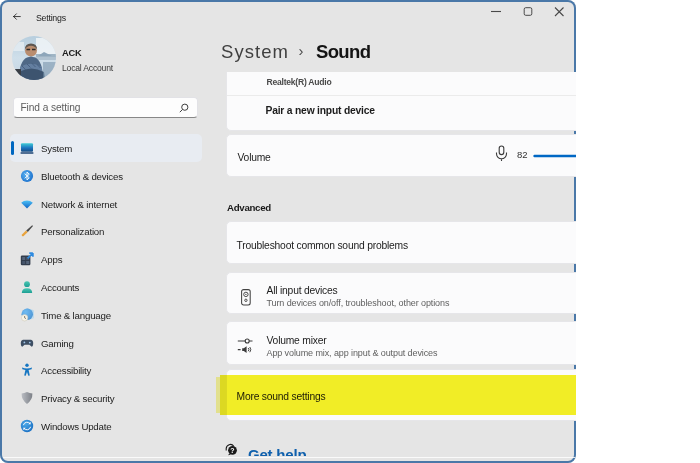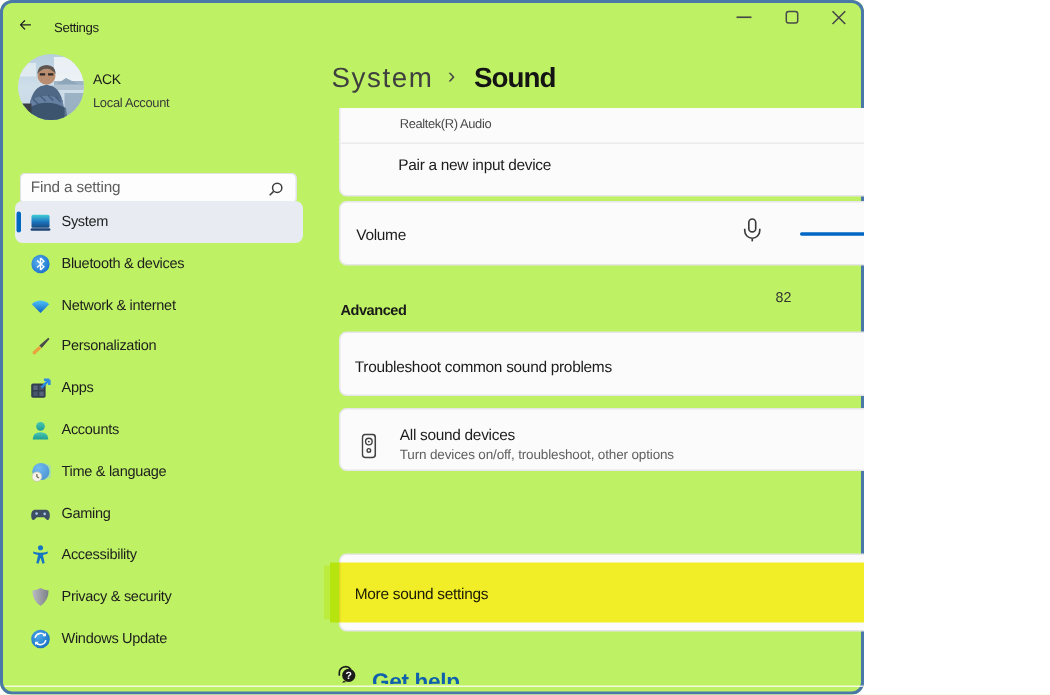--- a/index.html
+++ b/index.html
@@ -1,63 +1,63 @@
 <!DOCTYPE html>
 <html><head>
 <meta charset="utf-8">
 <style>
 * { margin:0; padding:0; box-sizing:border-box; }
 html,body { width:700px; height:463px; background:#ffffff; font-family:"Liberation Sans", sans-serif; }
 #win {
   position:absolute; left:0; top:0; width:576px; height:463px;
-  border-radius:8px; box-shadow:inset 0 0 0 2px #4a78a8; background:#bef264;
+  border-radius:8px; box-shadow:inset 0 0 0 2px #4a78a8; background:#e5e5e5;
   overflow:hidden;
 }
 .abs { position:absolute; }
 
 #back { left:13.2px; top:13.2px; width:8.5px; height:8px; }
 #apptitle { left:36px; top:12.5px; font-size:8.8px; letter-spacing:-0.25px; color:#1c1c1c; }
 #winbtns { right:0; top:0; width:120px; height:24px; }
 
 #avatar { left:12px; top:36px; width:44px; height:44px; border-radius:50%; overflow:hidden; }
-#acct-name { left:62px; top:48px; font-size:9.3px; letter-spacing:-0.2px; font-weight:normal; color:#1b1b1b; }
+#acct-name { left:62px; top:48px; font-size:9.3px; letter-spacing:-0.2px; font-weight:bold; color:#1b1b1b; }
 #acct-sub { left:62px; top:62.5px; font-size:8.6px; letter-spacing:-0.2px; color:#3a3a3a; }
 #search {
   left:13px; top:97px; width:185px; height:21px; background:#fdfdfd;
   border:1px solid #e2e2e6; border-bottom:1px solid #878787; border-radius:4px;
-  font-size:10.2px; letter-spacing:-0.1px; color:#5d5d5d; line-height:19px; padding-left:6.5px;margin-top:18px;
+  font-size:10.2px; letter-spacing:-0.1px; color:#5d5d5d; line-height:19px; padding-left:6.5px;
 }
 #nav { left:10px; top:134px; width:192px; }
 .nrow { position:absolute; left:0; width:192px; height:28px; }
 .nrow .lbl { position:absolute; left:31px; top:50%; transform:translateY(-50%); font-size:9.7px; color:#1d1d1d; letter-spacing:-0.2px;}
 .nrow .ic { position:absolute; left:10px; top:50%; transform:translateY(-50%); width:14px; height:14px; }
 .nrow.sel { background:#e8ecf2; border-radius:5px; }
 .pill { position:absolute; left:1px; top:7px; width:3px; height:14px; border-radius:2px; background:#0067c0; }
 
 #h-sys { left:221px; top:40.5px; font-size:18.5px; color:#3f3f3f; letter-spacing:1.05px;}
 #h-sep { left:298.5px; top:41.5px; font-size:15px; color:#4a4a4a; }
 #h-snd { left:316px; top:40.5px; font-size:18.5px; color:#141414; font-weight:bold; letter-spacing:-0.65px;}
 #viewport { left:222px; top:72px; width:466px; height:384px; overflow:hidden; }
 .card { position:absolute; left:4px; width:456px; background:#fbfbfc; border:1px solid #e6e6e9; border-radius:5px; }
 .ctext { position:absolute; font-size:10.3px; color:#1c1c1c; letter-spacing:-0.2px; }
 .sub { position:absolute; font-size:9px; color:#5f5f5f; letter-spacing:-0.1px;}
 .chev { position:absolute; right:13px; top:54%; transform:translateY(-50%); width:5px; height:9px; }
 .link { color:#0f60ad; font-weight:bold; font-size:10.2px; letter-spacing:-0.55px;}
 
-#card1 { top:-10px; height:69px; border-radius:0 0 5px 5px; }
+#card1 { top:-10px; height:69px; border-radius:0 0 5px 5px;font-weight:bold; }
 #c1-name { left:39.5px; top:13.5px; font-size:8.6px; color:#4a4a4a; letter-spacing:-0.25px;}
 #c1-div { position:absolute; left:0px; top:32px; width:456px; height:1px; background:#ebebeb; }
 #c1-pair { left:38.5px; top:42px; }
 #addbtn { position:absolute; left:334px; top:37px; width:90px; height:22px; background:#fdfdfe;
   border:1px solid #d9d9dc; border-bottom-color:#cccccf; border-radius:4px;
   font-size:10.2px; color:#191919; text-align:center; line-height:20px; letter-spacing:-0.2px;margin-left:32px;}
 
 #card2 { top:62px; height:43px; }
 #vol-lbl { left:10.5px; top:16.5px; }
-#pct { position:absolute; left:290px; top:13.5px; font-size:9.5px; color:#333;margin-top:44px; }
+#pct { position:absolute; left:290px; top:13.5px; font-size:9.5px; color:#333; }
 
 #adv { left:227px; top:203.5px; font-size:9.7px; font-weight:bold; color:#191919; letter-spacing:-0.3px;}
 
 #card3 { top:149px; height:43px; }
 #c3-t { left:9.5px; top:17.5px; }
 #c3-links { position:absolute; right:15px; top:11.5px; }
 #c3-links span { margin-left:21px; }
 
 #card4 { top:200px; height:42px; }
 
@@ -300,27 +300,41 @@
       <div id="c3-t" class="ctext">Troubleshoot common sound problems</div>
     </div>
 
     <div id="card4" class="card">
       <svg style="position:absolute;left:14px;top:16px" width="10" height="17" viewBox="0 0 10 17">
         <rect x="0.6" y="0.6" width="8.6" height="15.4" rx="2" stroke="#424242" stroke-width="1.05" fill="none"></rect>
         <circle cx="4.9" cy="5.4" r="2.2" stroke="#424242" stroke-width="0.95" fill="none"></circle>
         <circle cx="4.9" cy="5.4" r="0.65" fill="#424242"></circle>
         <circle cx="4.9" cy="11.3" r="1.2" stroke="#424242" stroke-width="0.95" fill="none"></circle>
       </svg>
-      <div class="ctext ic-title" style="left:39.5px;top:12px">All sound devices</div>
+      <div class="ctext ic-title" style="left:39.5px;top:12px">All input devices</div>
       <div class="sub" style="left:39.5px;top:25px">Turn devices on/off, troubleshoot, other options</div>
       <svg class="chev" viewBox="0 0 5 9">
           <path d="M0.8 0.8 L4.2 4.5 L0.8 8.2" stroke="#454545" stroke-width="1.2" fill="none"></path>
         </svg>
     </div>
 
+    <div id="card5" class="card">
+      <svg style="position:absolute;left:10px;top:15px" width="18" height="17" viewBox="0 0 18 17">
+        <line x1="0.8" y1="4" x2="15.5" y2="4" stroke="#3b3b3b" stroke-width="1.1"></line>
+        <circle cx="10.2" cy="4" r="2" fill="#fbfbfc" stroke="#3b3b3b" stroke-width="1.1"></circle>
+        <line x1="0.8" y1="12.6" x2="3.6" y2="12.6" stroke="#3b3b3b" stroke-width="1.1"></line>
+        <path d="M9.6 9.2 L6.8 11.3 H5.2 v2.6 h1.6 L9.6 16 Z" fill="#3b3b3b"></path>
+        <path d="M11.2 11 a2.3 2.3 0 0 1 0 3.2 M12.8 10 a4.2 4.2 0 0 1 0 5.2" stroke="#3b3b3b" stroke-width="0.95" fill="none"></path>
+      </svg>
+      <div class="ctext ic-title" style="left:39.5px;top:13px">Volume mixer</div>
+      <div class="sub" style="left:39.5px;top:25.5px">App volume mix, app input &amp; output devices</div>
+      <svg class="chev" viewBox="0 0 5 9">
+          <path d="M0.8 0.8 L4.2 4.5 L0.8 8.2" stroke="#454545" stroke-width="1.2" fill="none"></path>
+        </svg>
+    </div>
 
     <div id="card6" class="card">
       <div id="c6-t" class="ctext">More sound settings</div>
       <svg style="position:absolute;right:26px;top:19px" width="12" height="12" viewBox="0 0 12 12">
         <path d="M4.5 1.7 H2.6 Q1.7 1.7 1.7 2.6 V9.4 Q1.7 10.3 2.6 10.3 H9.4 Q10.3 10.3 10.3 9.4 V7.5" stroke="#2c2c2c" stroke-width="1.1" fill="none"></path>
         <path d="M6.8 1.7 H10.3 V5.2 M10 2 L5.9 6.1" stroke="#2c2c2c" stroke-width="1.1" fill="none"></path>
       </svg>
     </div>
 
     <div id="gethelp">

